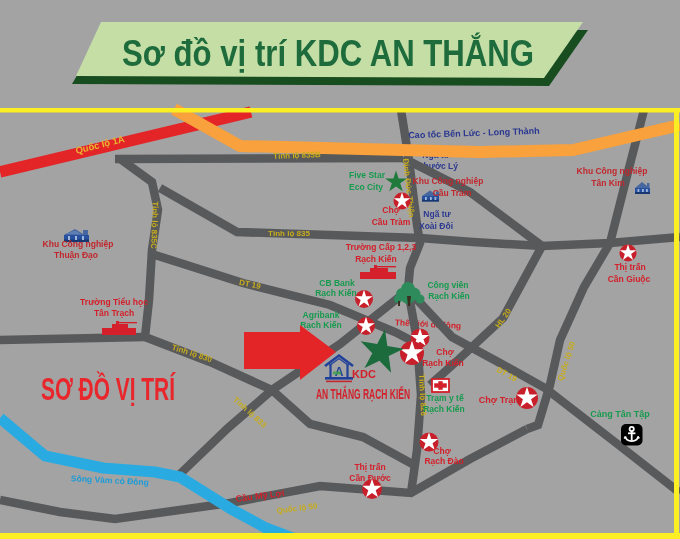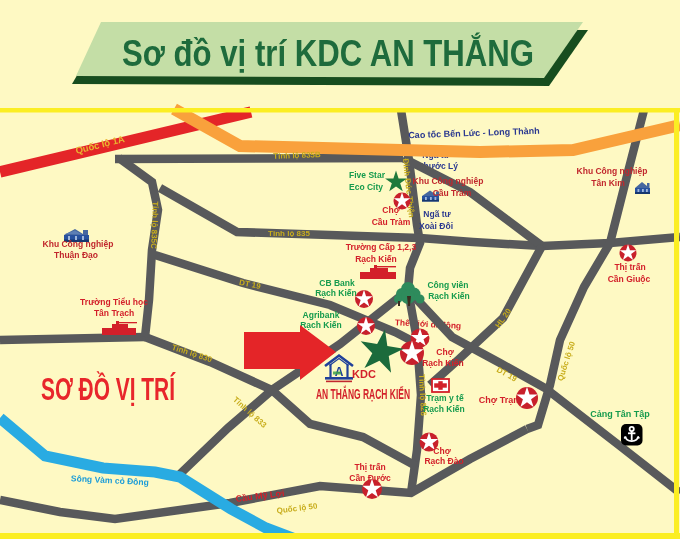--- a/index.html
+++ b/index.html
@@ -1,16 +1,16 @@
 <!DOCTYPE html>
 <html><head>
 <meta charset="utf-8">
 <style>
 html,body{margin:0;padding:0;background:#fff;}
-#page{position:relative;width:680px;height:539px;overflow:hidden;background:#fef9c3;
+#page{position:relative;width:680px;height:539px;overflow:hidden;background:#a3a3a3;
 font-family:"Liberation Sans",sans-serif;}
 text{font-family:"Liberation Sans",sans-serif;}
 </style>
 </head>
 <body>
 <div id="page">
 <svg width="680" height="539" viewBox="0 0 680 539">
 <defs>
 <path id="star" d="M0,-1 L0.2246,-0.309 L0.951,-0.309 L0.3633,0.118 L0.588,0.809 L0,0.382 L-0.588,0.809 L-0.3633,0.118 L-0.951,-0.309 L-0.2246,-0.309 Z"></path>
 <g id="rstar">

